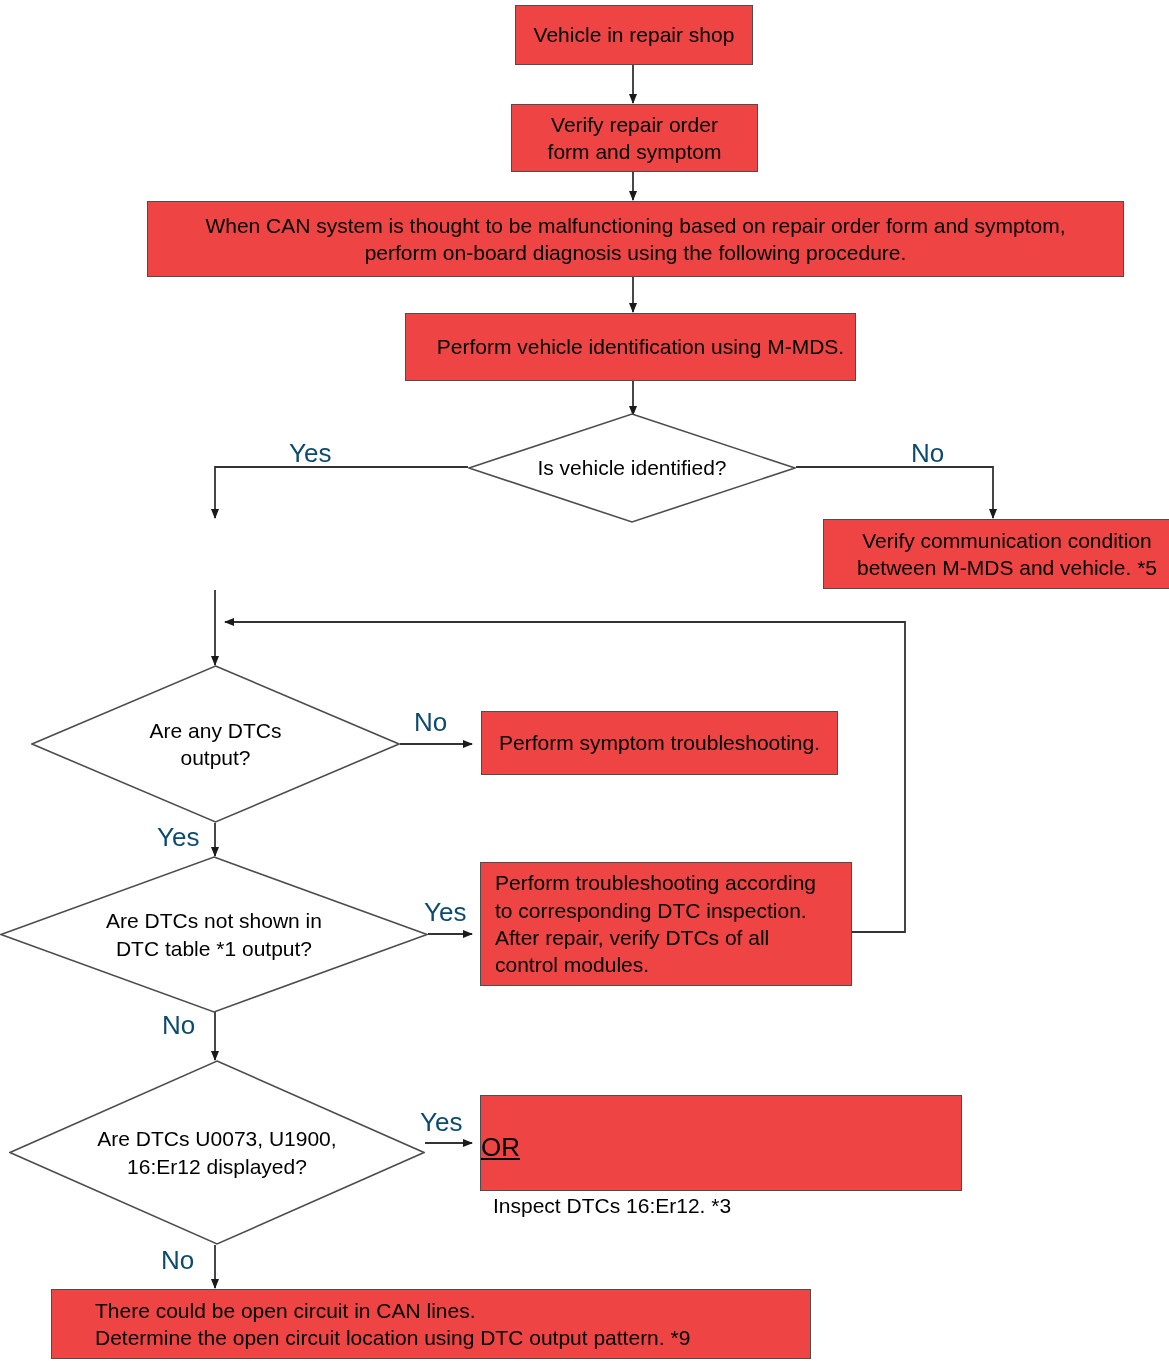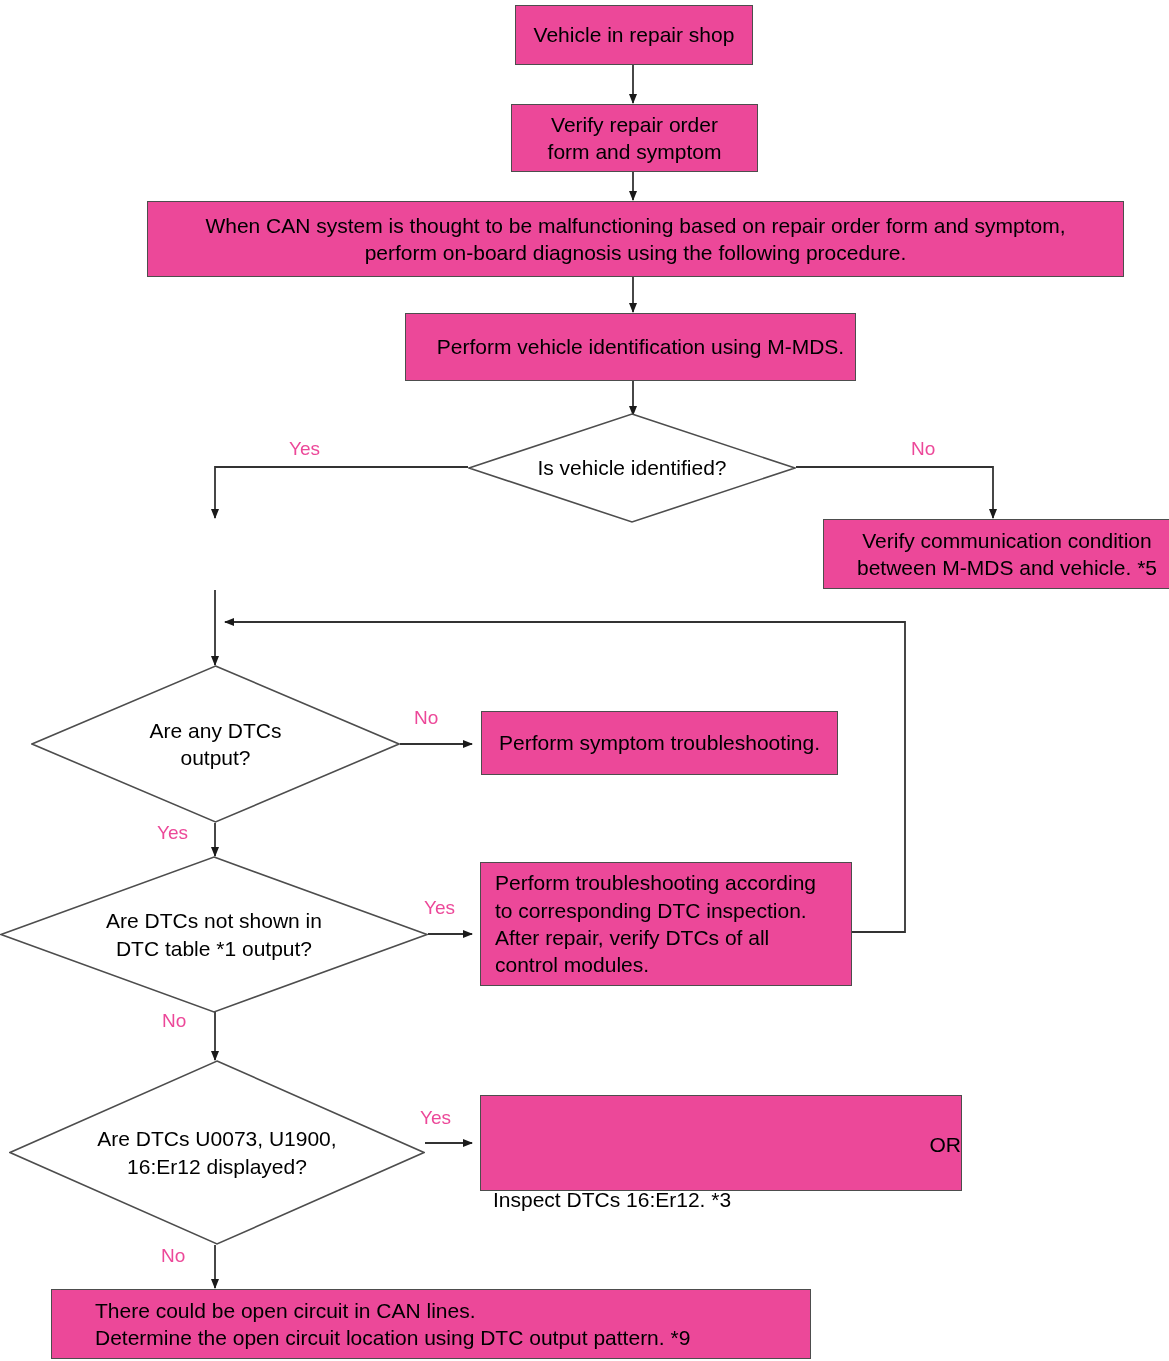--- a/index.html
+++ b/index.html
@@ -30,21 +30,21 @@
     box-sizing: border-box;
     display: flex;
     align-items: center;
     justify-content: center;
     text-align: center;
     line-height: 1.30;
     white-space: pre-line;
   }
   .box {
     border: 1.6px solid #4d4d4d;
-    background: #ec4899;
+    background: #ef4444;
     font-size: 21px;
   }
   .box.left-align {
     justify-content: flex-start;
     text-align: left;
     padding-left: 14px;
   }
   .diamond-wrap {
     position: absolute;
   }
@@ -62,22 +62,22 @@
     display: flex;
     align-items: center;
     justify-content: center;
     text-align: center;
     font-size: 21px;
     line-height: 1.30;
     white-space: pre-line;
   }
   .edge-label {
     position: absolute;
-    font-size: 19px;
-    color: #ec4899;
+    font-size: 26px;
+    color: #0c4a6e;
     white-space: nowrap;
     text-align: right;
   }
 </style>
 </head>
 <body>
 
 <div id="canvas">
 
   <svg class="edges" viewBox="0 0 1169 1361" xmlns="http://www.w3.org/2000/svg">
@@ -164,21 +164,21 @@
 
   <div class="diamond-wrap" style="left:9px; top:1060px; width:416px; height:185px;">
     <svg width="416" height="185" viewBox="0 0 416 185" xmlns="http://www.w3.org/2000/svg">
       <polygon points="208,1 415,92.5 208,184 1,92.5" fill="#ffffff" stroke="#4d4d4d" stroke-width="1.6"></polygon>
     </svg>
     <div class="diamond-label">Are DTCs U0073, U1900,
 16:Er12 displayed?</div>
   </div>
 
   <div class="node box" style="left:480px; top:1095px; width:482px; height:96px; display:block; padding:8px 0 0 0;">
-    <div style="text-align:right; font-size:21px;">OR</div>
+    <div style="text-align:left; font-size:26px;text-decoration:underline;">OR</div>
     <div style="text-align:left; padding-left:12px; font-size:21px;">Inspect DTCs 16:Er12.  *3</div>
   </div>
 
   <div class="node box left-align" style="left:51px; top:1289px; width:760px; height:70px; padding-left:43px;">There could be open circuit in CAN lines.
 Determine the open circuit location using DTC output pattern.   *9</div>
 
   <div class="edge-label" style="left:289px; top:438px;">Yes</div>
 
   <div class="edge-label" style="left:911px; top:438px;">No</div>
 

